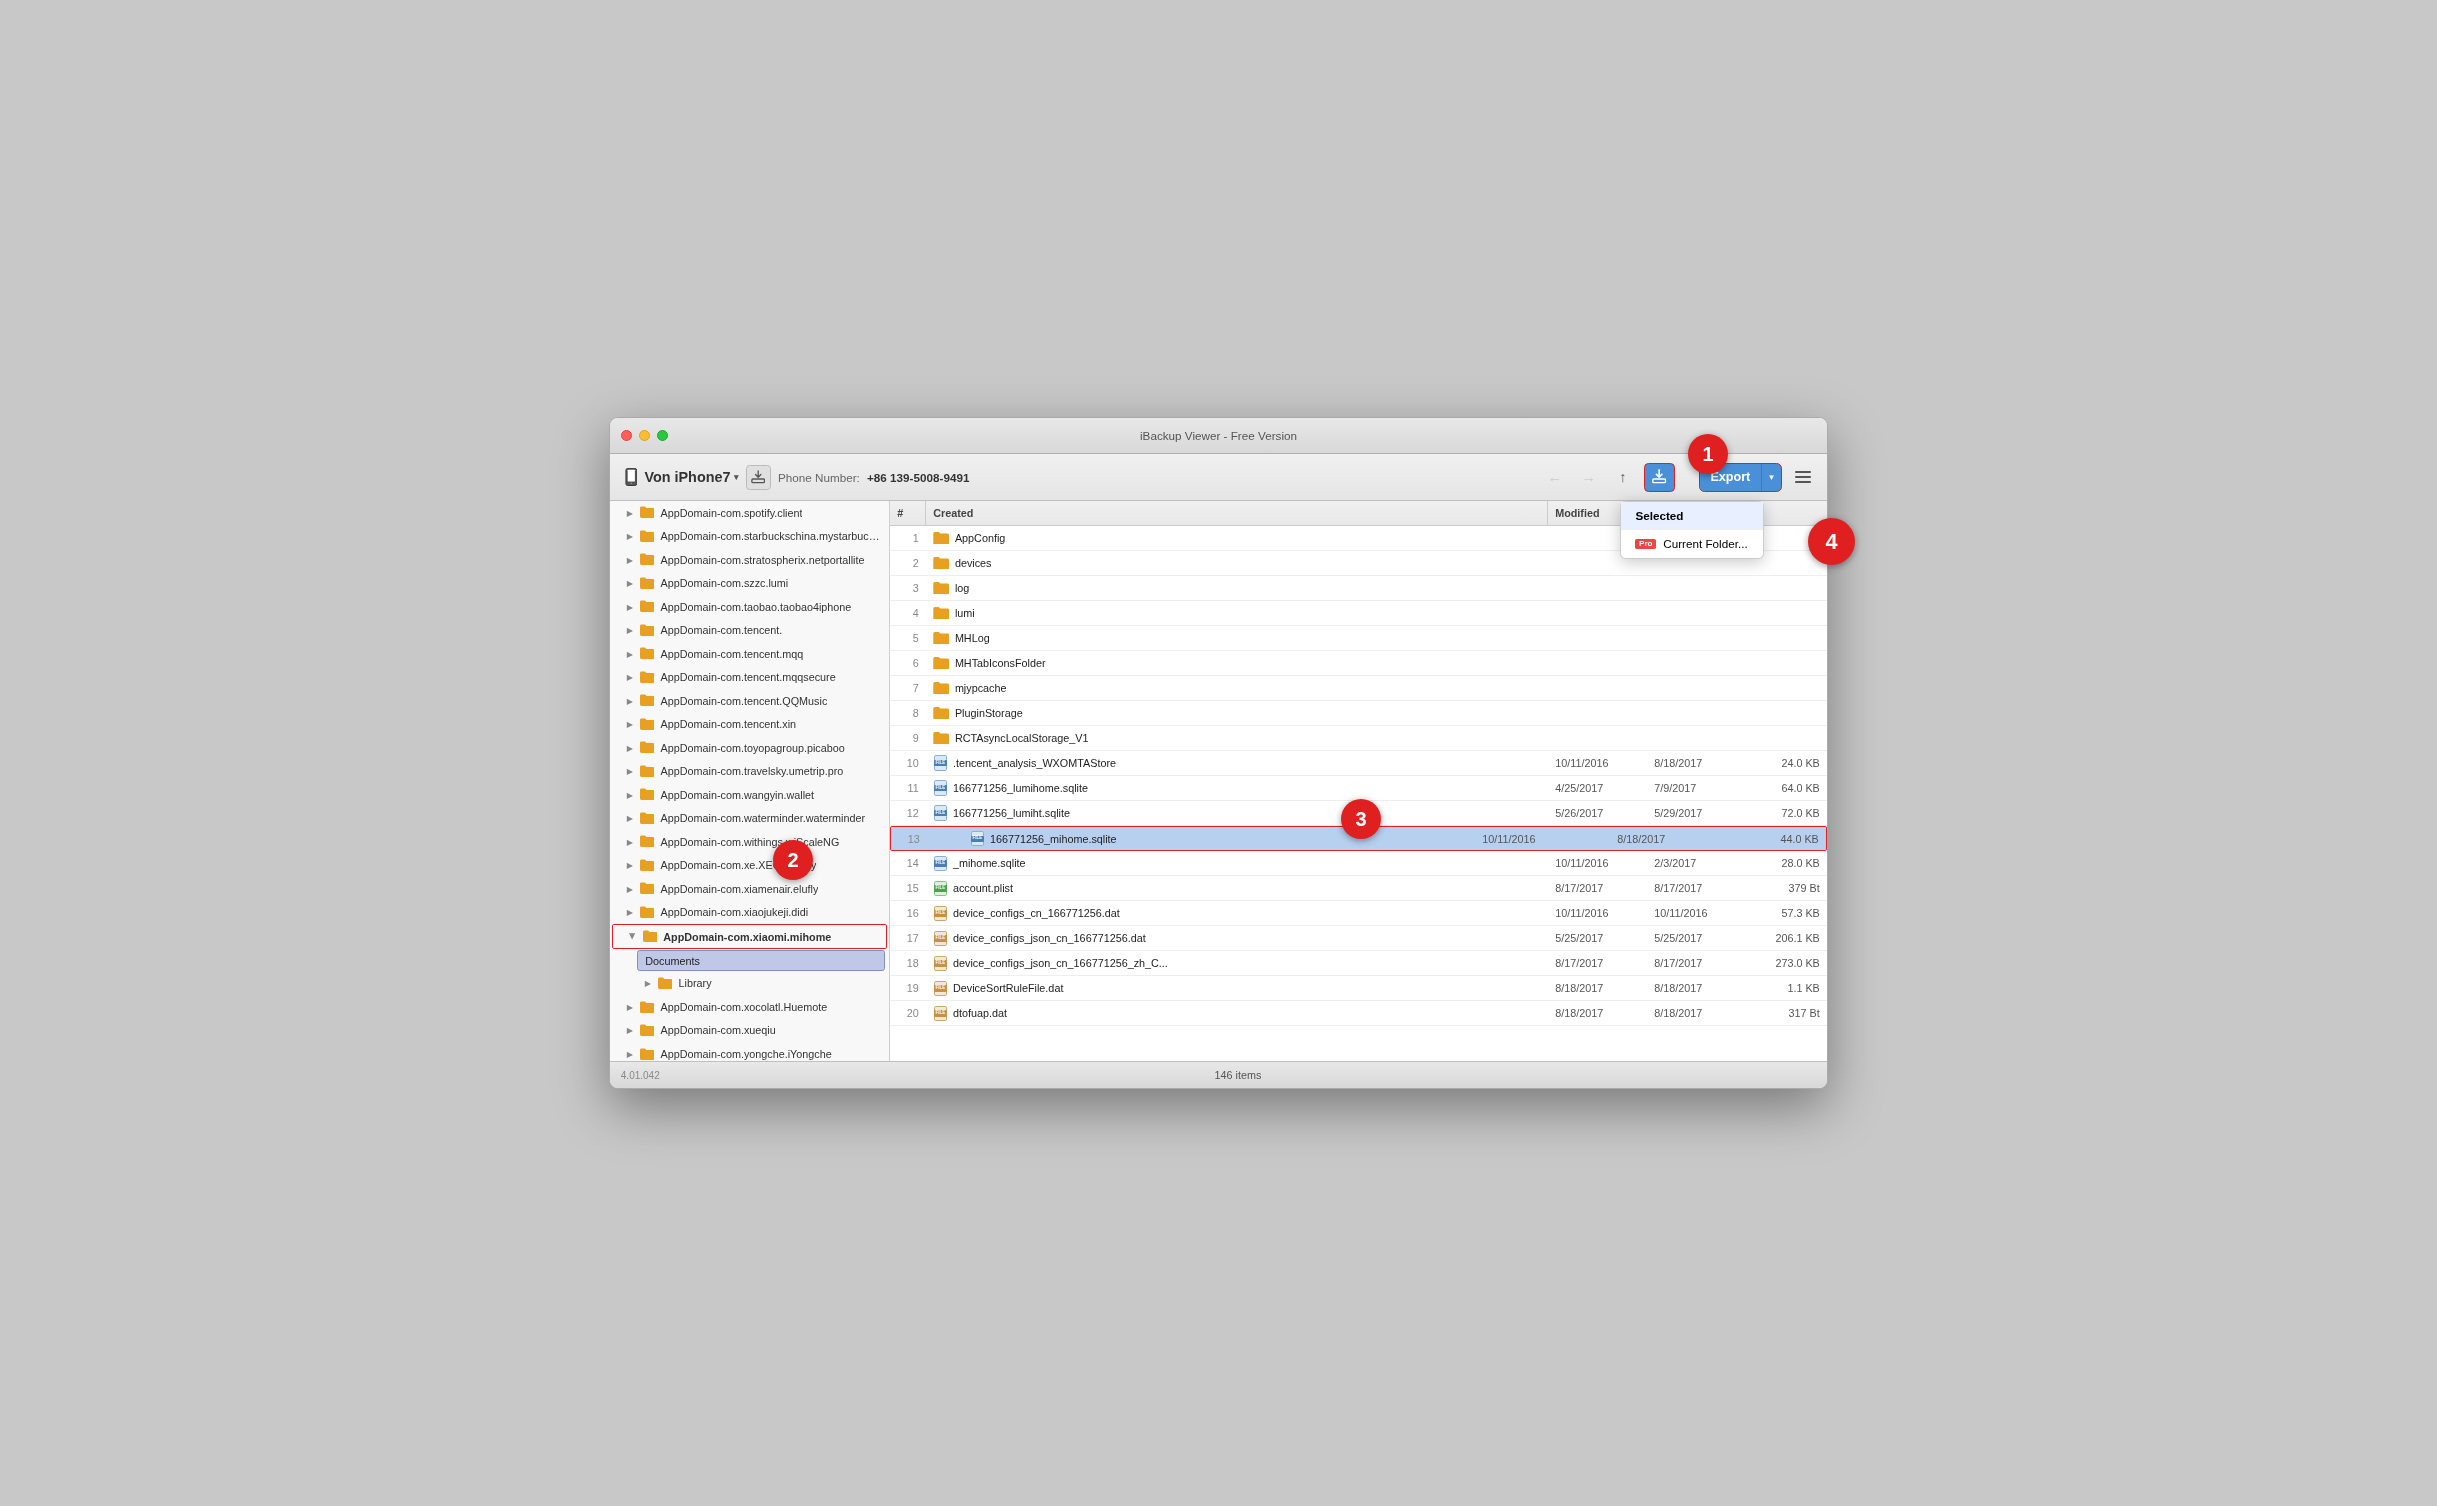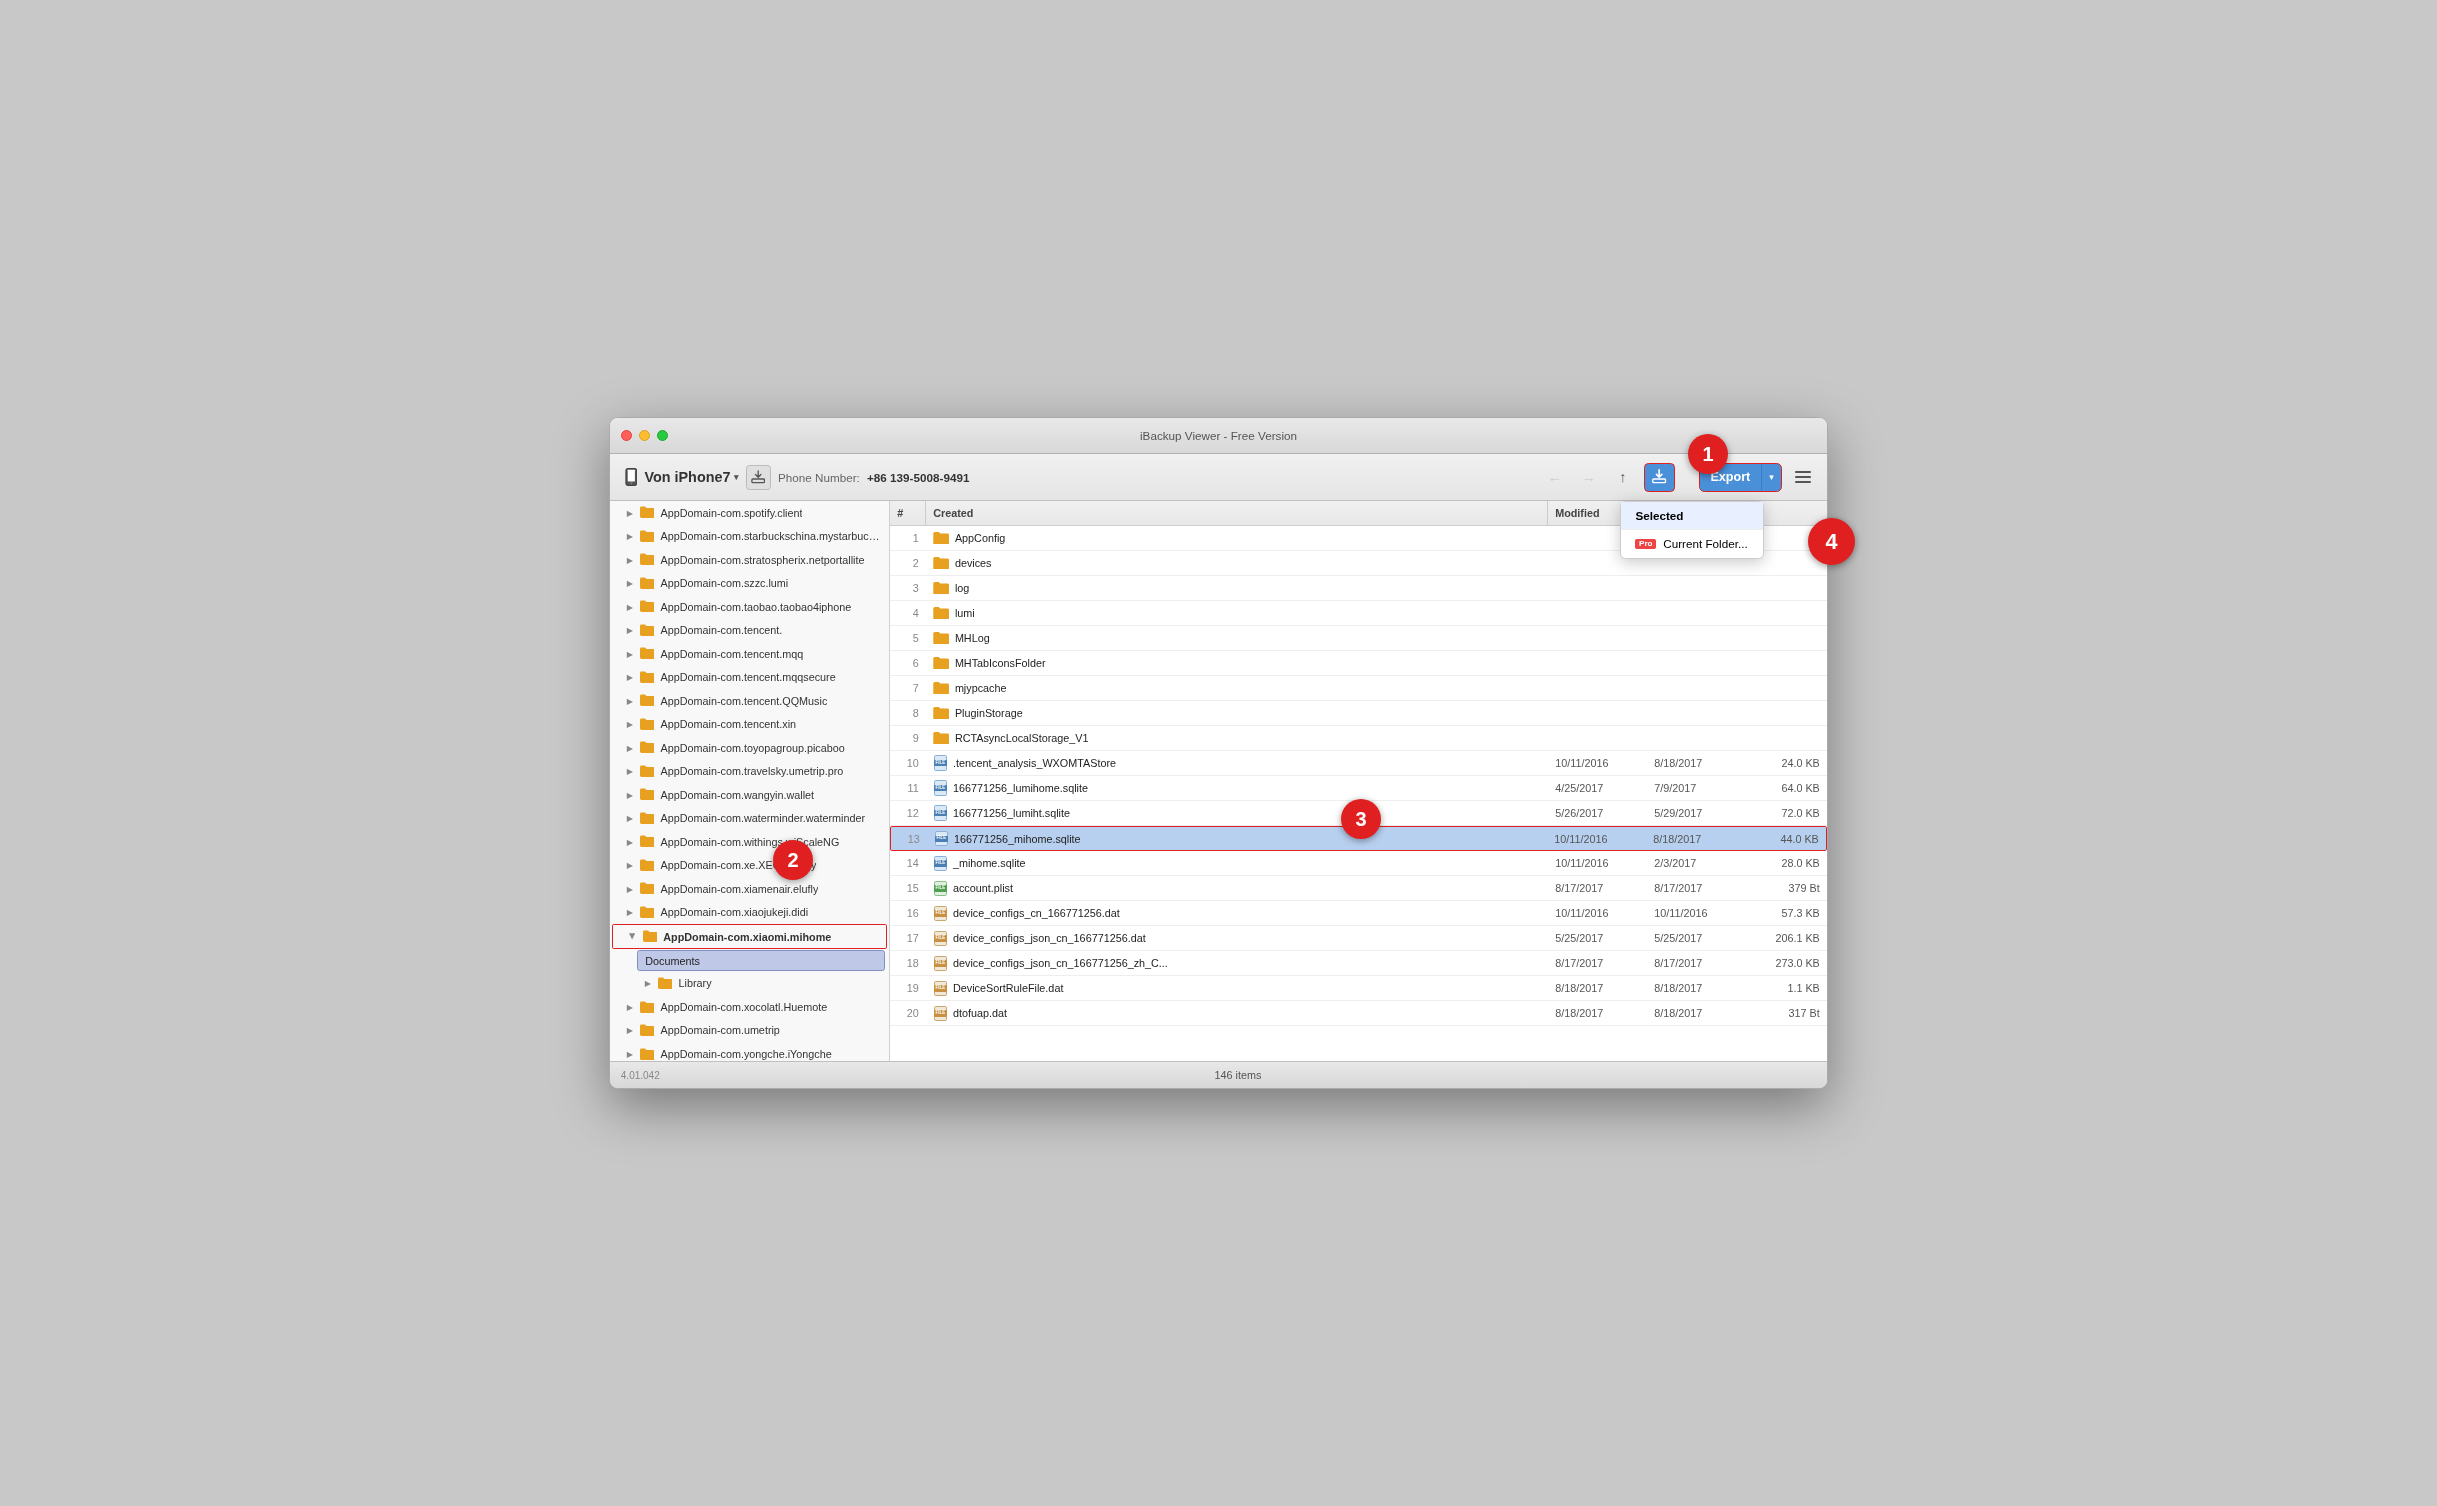--- a/index.html
+++ b/index.html
@@ -377,20 +377,21 @@
       z-index: 200;
       pointer-events: none;
     }
     .annotation-1 {
       top: -20px;
       right: 99px;
     }
     .file-selected-box {
       border: 1.8px solid #e02020;
       border-radius: 1.8px;
+      gap: 36px;
     }
     .toolbar-relative {
       position: relative;
     }
   </style>
 </head>
 <body>
 
 <div style="position:relative; display:inline-block;">
   <div class="window">
@@ -689,21 +690,21 @@
           <span class="sidebar-label">AppDomain-com.xocolatl.Huemote</span>
         </div>
 
         <div class="sidebar-item">
           <div class="expand-arrow">▶</div>
           <div class="folder-icon">
             <svg class="folder-svg" viewBox="0 0 20 16" fill="#e8a020">
                 <path d="M0 2 Q0 0 2 0 L7 0 L9 2 L18 2 Q20 2 20 4 L20 14 Q20 16 18 16 L2 16 Q0 16 0 14 Z"></path>
               </svg>
           </div>
-          <span class="sidebar-label">AppDomain-com.umetrip</span>
+          <span class="sidebar-label">AppDomain-com.xueqiu</span>
         </div>
 
         <div class="sidebar-item">
           <div class="expand-arrow">▶</div>
           <div class="folder-icon">
             <svg class="folder-svg" viewBox="0 0 20 16" fill="#e8a020">
                 <path d="M0 2 Q0 0 2 0 L7 0 L9 2 L18 2 Q20 2 20 4 L20 14 Q20 16 18 16 L2 16 Q0 16 0 14 Z"></path>
               </svg>
           </div>
           <span class="sidebar-label">AppDomain-com.yongche.iYongche</span>

